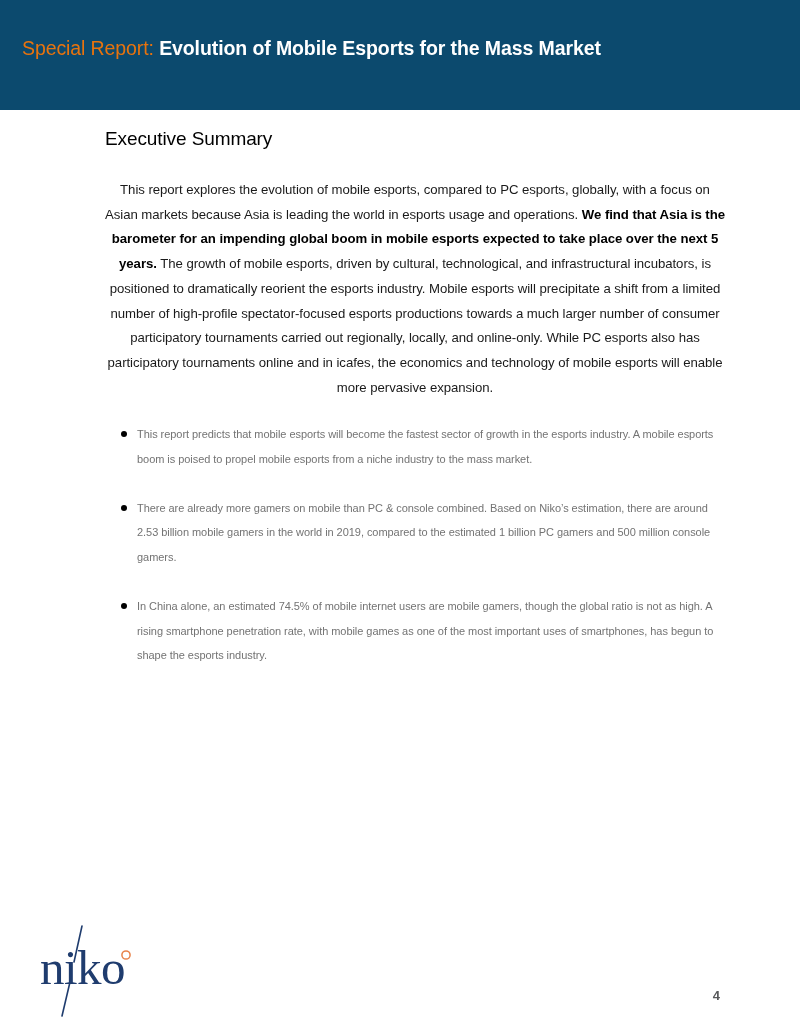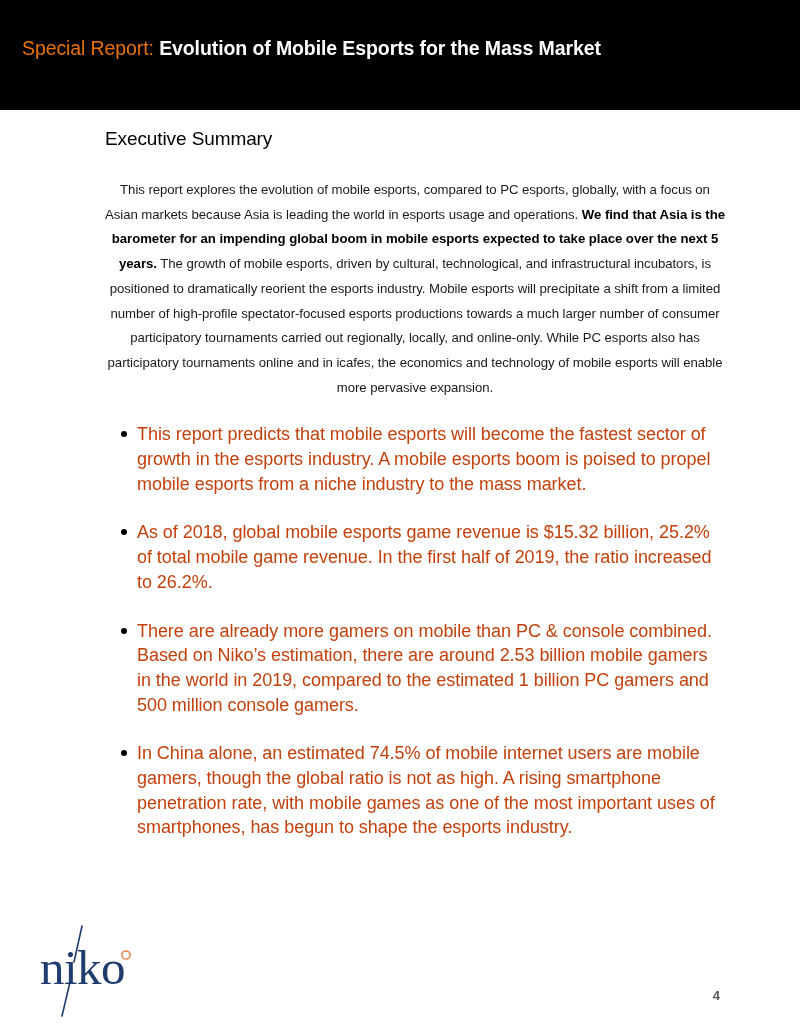--- a/index.html
+++ b/index.html
@@ -16,21 +16,21 @@
     -webkit-font-smoothing: antialiased;
   }
 
   
   .header-band {
     position: absolute;
     left: 0;
     top: 0;
     width: 800px;
     height: 110px;
-    background: #000000;
+    background: #0c4a6e;
   }
   .header-title {
     position: absolute;
     left: 22px;
     top: 35px;
     font-size: 19.5px;
     line-height: 26px;
     white-space: nowrap;
   }
   .header-title .prefix {
@@ -74,23 +74,23 @@
   }
 
   .bullet-list {
     margin: 16px 0 0 0;
     padding: 0;
     list-style: none;
   }
   .bullet-item {
     position: relative;
     padding-left: 32px;
-    font-size: 18px;
+    font-size: 11px;
     line-height: 24.7px;
-    color: #c2410c;
+    color: #737373;
     margin-bottom: 24px;
     letter-spacing: -0.05px;
   }
   .bullet-item:last-child {
     margin-bottom: 12px;
   }
   .bullet-marker {
     position: absolute;
     left: 16px;
     top: 9px;
@@ -137,24 +137,20 @@
 
   <p class="intro-paragraph"><span>This report explores the evolution of mobile esports, compared to PC esports, globally, with a focus on Asian markets because Asia is leading the world in esports usage and operations. </span><b>We find that Asia is the barometer for an impending global boom in mobile esports expected to take place over the next 5 years.</b><span> The growth of mobile esports, driven by cultural, technological, and infrastructural incubators, is positioned to dramatically reorient the esports industry. Mobile esports will precipitate a shift from a limited number of high-profile spectator-focused esports productions towards a much larger number of consumer participatory tournaments carried out regionally, locally, and online-only. While PC esports also has participatory tournaments online and in icafes, the economics and technology of mobile esports will enable more pervasive expansion.</span></p>
 
   <ul class="bullet-list">
     <li class="bullet-item">
       <span class="bullet-marker"></span>
       <span>This report predicts that mobile esports will become the fastest sector of growth in the esports industry. A mobile esports boom is poised to propel mobile esports from a niche industry to the mass market.</span>
     </li>
     <li class="bullet-item">
       <span class="bullet-marker"></span>
-      <span>As of 2018, global mobile esports game revenue is $15.32 billion, 25.2% of total mobile game revenue. In the first half of 2019, the ratio increased to 26.2%.</span>
-    </li>
-    <li class="bullet-item">
-      <span class="bullet-marker"></span>
       <span>There are already more gamers on mobile than PC &amp; console combined. Based on Niko’s estimation, there are around 2.53 billion mobile gamers in the world in 2019, compared to the estimated 1 billion PC gamers and 500 million console gamers.</span>
     </li>
     <li class="bullet-item">
       <span class="bullet-marker"></span>
       <span> In China alone, an estimated 74.5% of mobile internet users are mobile gamers, though the global ratio is not as high. A rising smartphone penetration rate, with mobile games as one of the most important uses of smartphones, has begun to shape the esports industry.</span>
     </li>
   </ul>
 
 </div>
 

